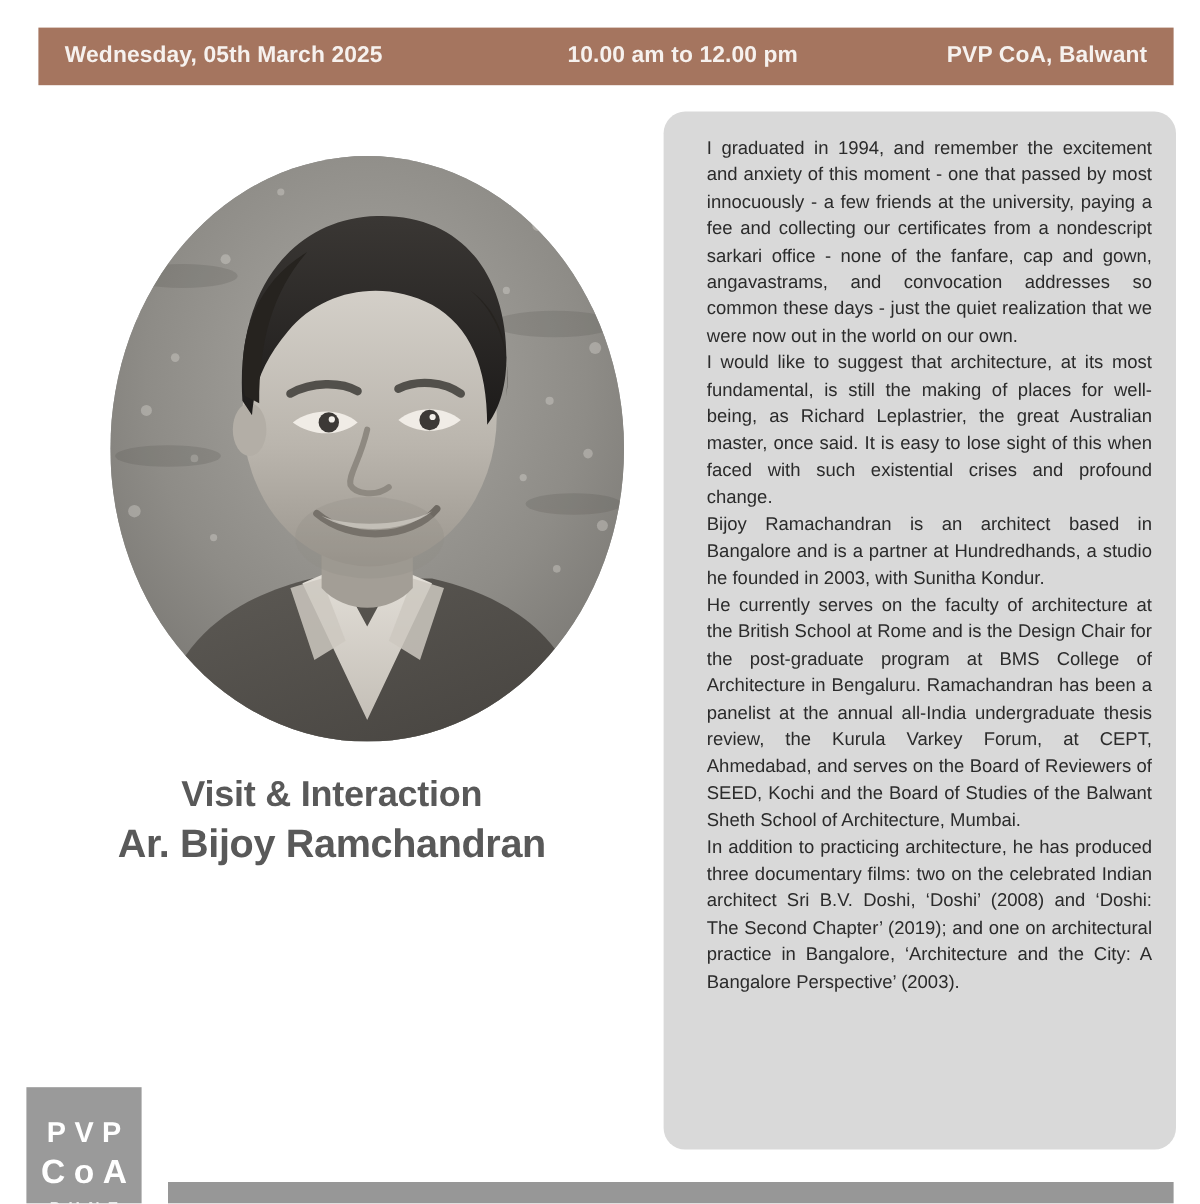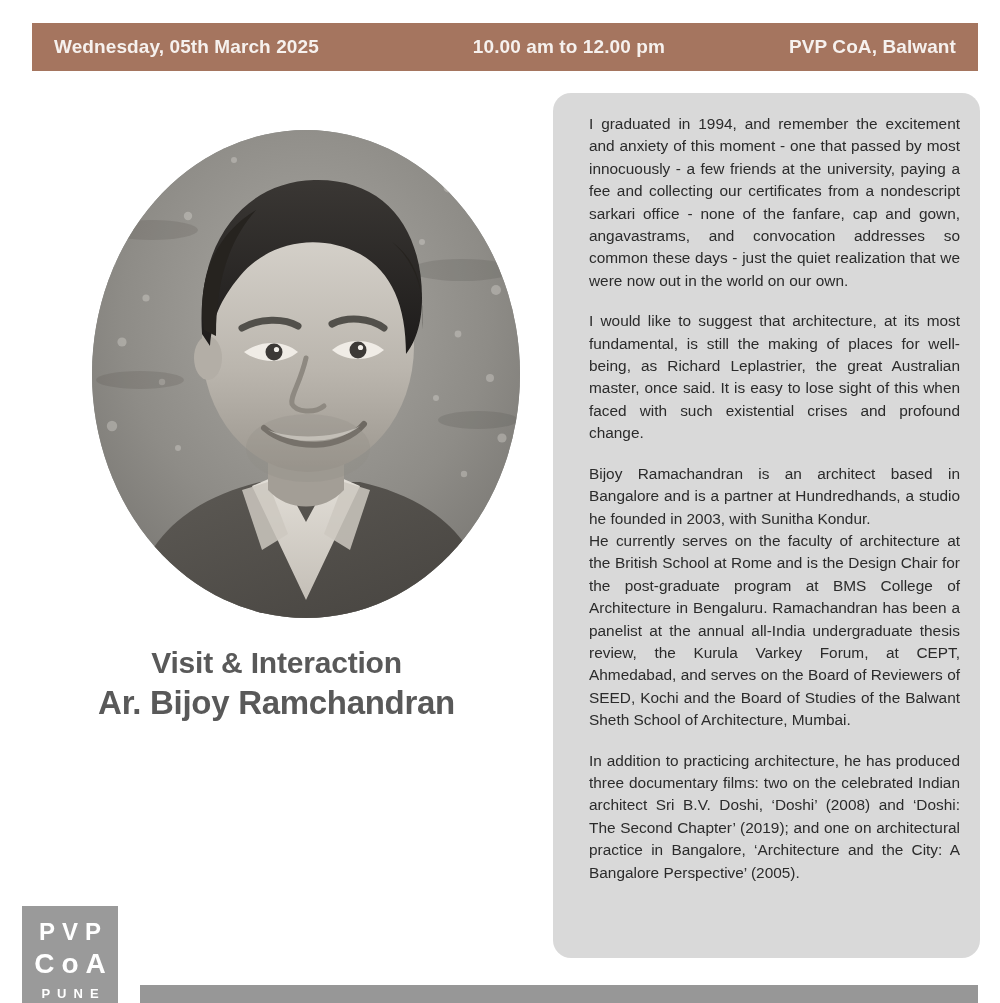--- a/index.html
+++ b/index.html
@@ -101,21 +101,21 @@
   }
 
   
   .logo {
     position: absolute;
     left: 22px;
     top: 906px;
     width: 96px;
     height: 97px;
     background: #9a9a9a;
-    padding: 12px 0 0 0;
+    padding: 25px 0 0 0;
   }
   .logo-row {
     display: flex;
     justify-content: center;
     color: #ffffff;
     font-weight: 700;
   }
   .logo-row-1 { font-size: 24px; letter-spacing: 7px; padding-left: 7px; line-height: 1.15; }
   .logo-row-2 { font-size: 28px; letter-spacing: 7px; padding-left: 7px; line-height: 1.15; margin-top: 2px; }
   .logo-row-3 { font-size: 13px; letter-spacing: 7px; padding-left: 7px; line-height: 1.2; margin-top: 6px; }
@@ -131,21 +131,21 @@
     border-radius: 18px;
     padding: 20px 20px 18px 36px;
   }
   .text-panel p {
     color: #2b2b2b;
     font-size: 15.4px;
     line-height: 1.455;
     text-align: justify;
     text-justify: inter-word;
   }
-  .para-gap   { margin-top: 18px; }
+  .para-gap   { }
   .para-tight { margin-top: 0; }
 
   
   .footer-bar {
     position: absolute;
     left: 140px;
     top: 985px;
     width: 838px;
     height: 18px;
     background: #979797;
@@ -270,18 +270,18 @@
     <div class="logo-row logo-row-1">PVP</div>
     <div class="logo-row logo-row-2">CoA</div>
     <div class="logo-row logo-row-3">PUNE</div>
   </div>
 
   <div class="text-panel">
     <p>I graduated in 1994, and remember the excitement and anxiety of this moment - one that passed by most innocuously - a few friends at the university, paying a fee and collecting our certificates from a nondescript sarkari office - none of the fanfare, cap and gown, angavastrams, and convocation addresses so common these days - just the quiet realization that we were now out in the world on our own.</p>
     <p class="para-gap">I would like to suggest that architecture, at its most fundamental, is still the making of places for well-being, as Richard Leplastrier, the great Australian master, once said. It is easy to lose sight of this when faced with such existential crises and profound change.</p>
     <p class="para-gap">Bijoy Ramachandran is an architect based in Bangalore and is a partner at Hundredhands, a studio he founded in 2003, with Sunitha Kondur.</p>
     <p class="para-tight">He currently serves on the faculty of architecture at the British School at Rome and is the Design Chair for the post-graduate program at BMS College of Architecture in Bengaluru. Ramachandran has been a panelist at the annual all-India undergraduate thesis review, the Kurula Varkey Forum, at CEPT, Ahmedabad, and serves on the Board of Reviewers of SEED, Kochi and the Board of Studies of the Balwant Sheth School of Architecture, Mumbai.</p>
-    <p class="para-gap">In addition to practicing architecture, he has produced three documentary films: two on the celebrated Indian architect Sri B.V. Doshi, ‘Doshi’ (2008) and ‘Doshi: The Second Chapter’ (2019); and one on architectural practice in Bangalore, ‘Architecture and the City: A Bangalore Perspective’ (2005).</p>
+    <p class="para-gap">In addition to practicing architecture, he has produced three documentary films: two on the celebrated Indian architect Sri B.V. Doshi, ‘Doshi’ (2008) and ‘Doshi: The Second Chapter’ (2019); and one on architectural practice in Bangalore, ‘Architecture and the City: A Bangalore Perspective’ (2003).</p>
   </div>
 
   <div class="footer-bar"></div>
 
 </div>
 
 </body></html>

